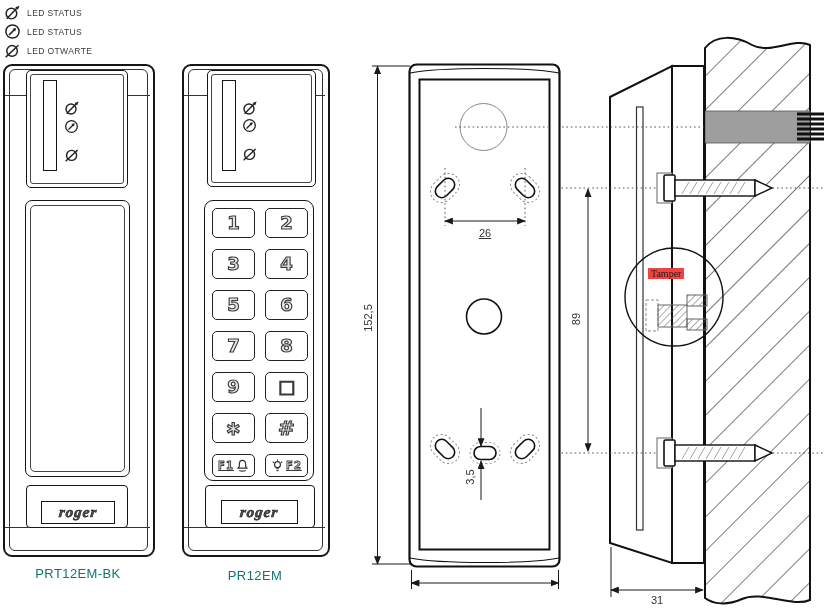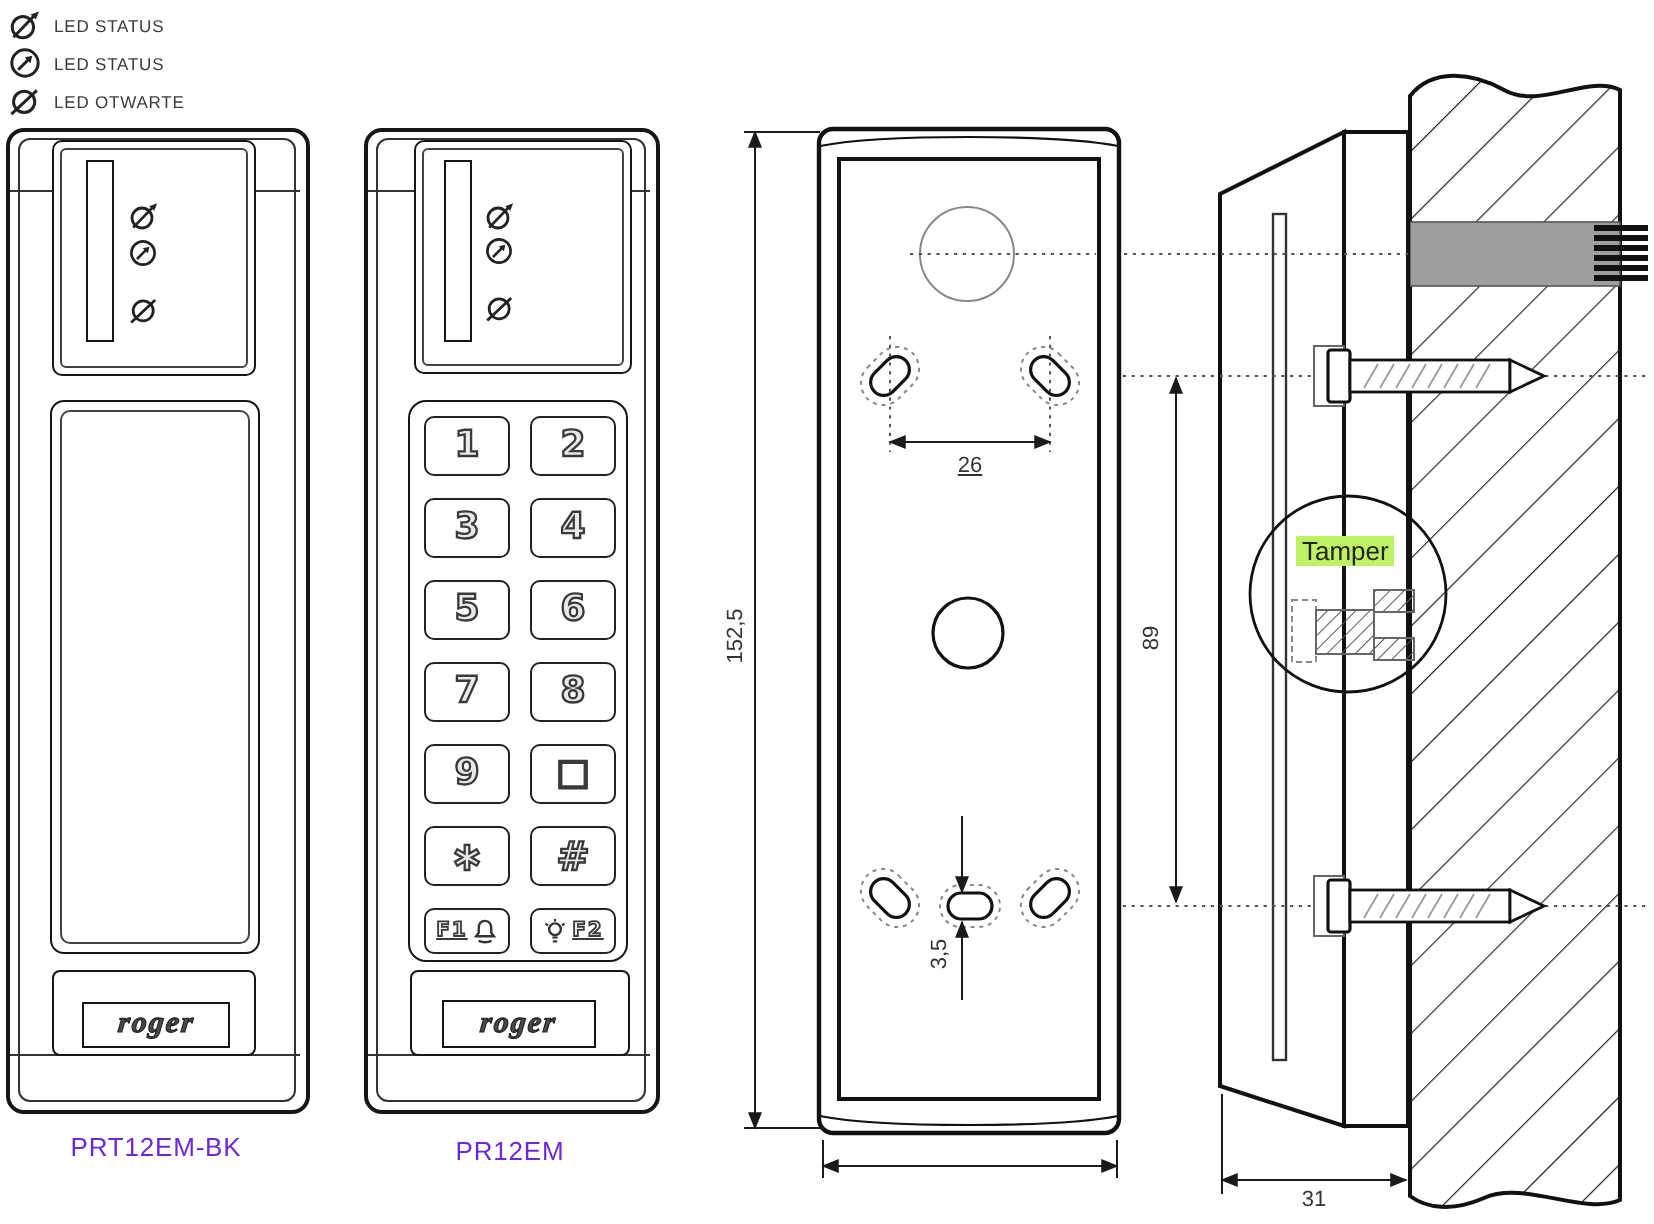--- a/index.html
+++ b/index.html
@@ -21,38 +21,38 @@
   .seam{height:0; border-top:1.2px solid #333; z-index:2;}
   .panel{border:1.6px solid #161616; border-radius:5px; background:#fff; z-index:3;}
   .panel-in{position:absolute; left:3px; top:3px; right:3px; bottom:3px;
             border:1px solid #444; border-radius:3px;}
   .slotbar{border:1.6px solid #161616; background:#fff; z-index:4;}
   .ledicon{z-index:4;}
   .logo-box{border:1.6px solid #161616; background:#fff; z-index:4;
             display:flex; align-items:center; justify-content:center;}
   .logo-text{font:italic bold 15px "Liberation Serif", serif; color:#4a4a4a;
              letter-spacing:1px; -webkit-text-stroke:.6px #222; transform:skewX(-6deg);}
-  .caption{font-size:13px; color:#6d28d9; letter-spacing:.4px; text-align:center; z-index:3;}
+  .caption{font-size:13px; color:#0f766e; letter-spacing:.4px; text-align:center; z-index:3;}
 
   
   .keypad{z-index:3; border:1.6px solid #161616; border-radius:9px; background:#fff;
           display:grid; grid-template-columns:43px 43px; grid-template-rows:repeat(6,30px) 23px;
           column-gap:10px; row-gap:11px; padding:7px 0 0 7px; box-sizing:border-box;}
   .key{border:1.5px solid #222; border-radius:5px; background:#fff;
        display:flex; align-items:center; justify-content:center; gap:2px;}
   .key-label{font:bold 18px "DejaVu Sans", sans-serif; color:#e9e9e9;
              -webkit-text-stroke:1.15px #3a3a3a; line-height:1;}
   .key-label.sym{font-size:20px;}
   .fn-label{font:bold 10px "DejaVu Sans", sans-serif; color:#efefef;
             -webkit-text-stroke:.9px #3a3a3a; letter-spacing:1px;text-decoration:underline;}
 
   
   .dim{font-size:11px; color:#333; text-align:center; z-index:3;}
   .rot{transform:rotate(-90deg); transform-origin:center center;}
-  .tamper-label{font-size:13px; color:#222; background:#bef264; padding:0 3px; z-index:3;}
+  .tamper-label{font-size:10px; color:#222; background:#ef4444; padding:0 3px; z-index:3;font-family:Liberation Serif, serif;}
 </style>
 </head>
 <body>
 
 <div class="canvas">
 
   <svg class="linework" width="827" height="612" viewBox="0 0 827 612">
     <defs>
       <marker id="arr" viewBox="0 0 10 8" refX="9" refY="4" markerWidth="9" markerHeight="7" orient="auto-start-reverse" markerUnits="userSpaceOnUse">
         <path d="M0,0 L10,4 L0,8 z" fill="#1a1a1a"></path>

